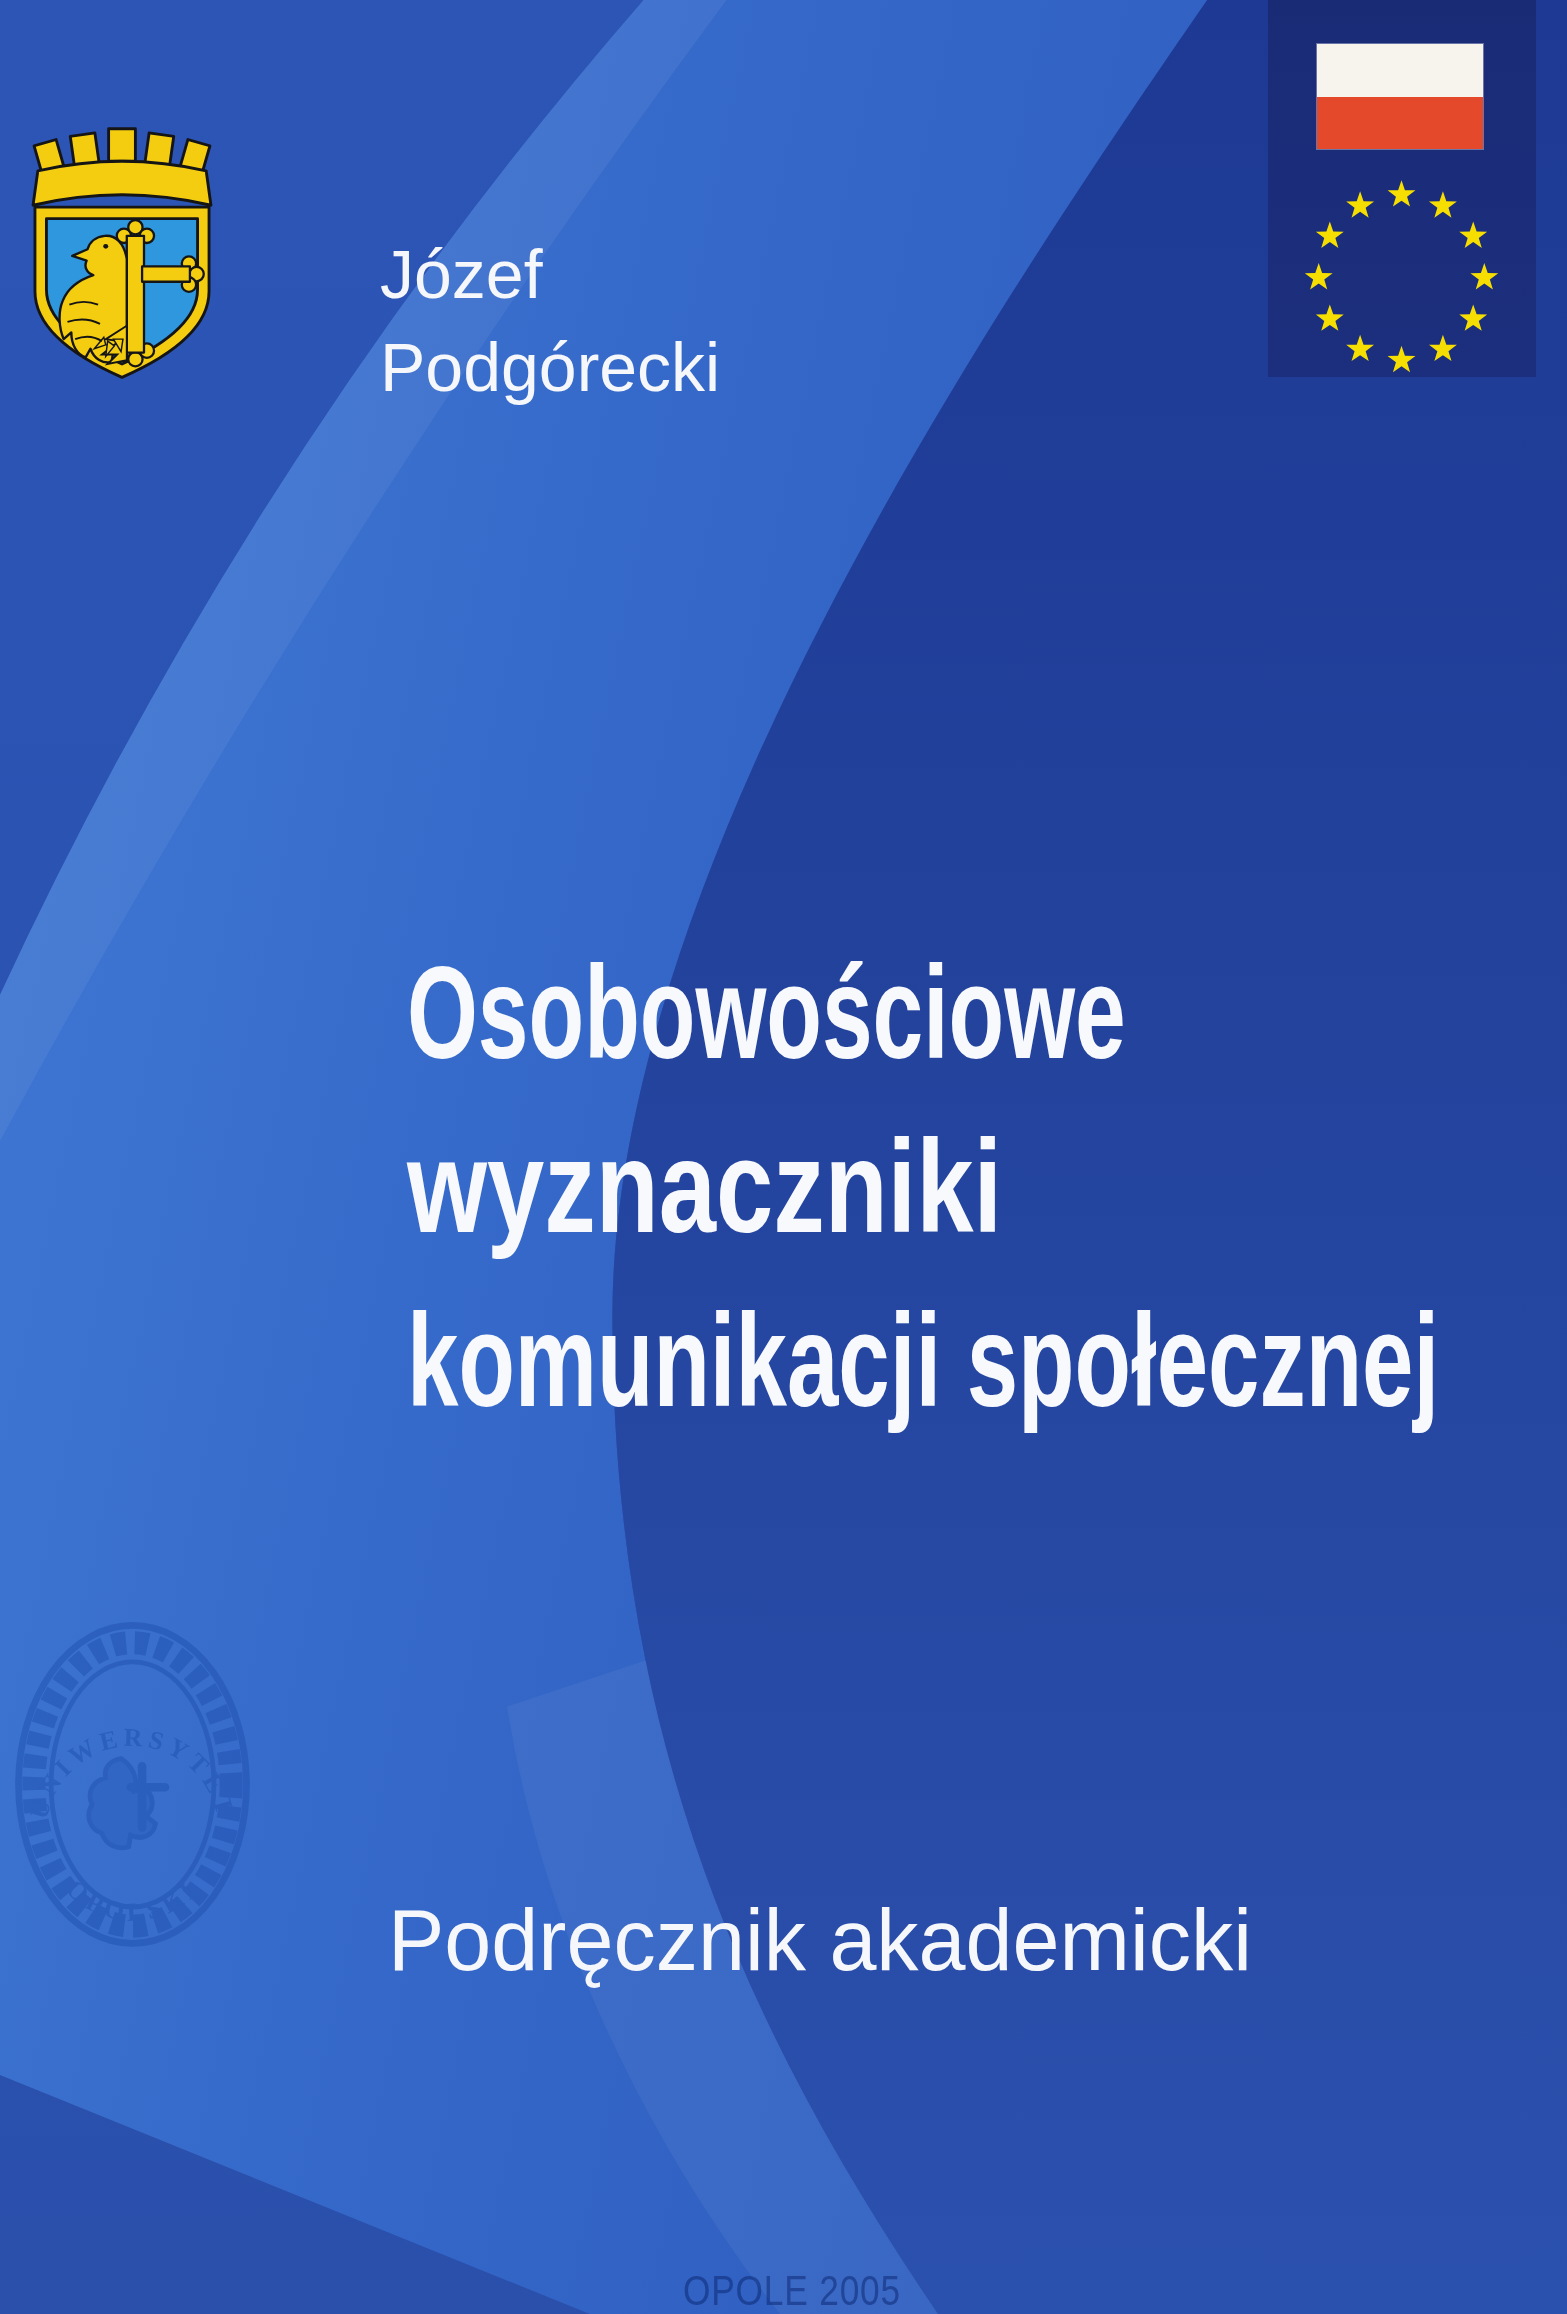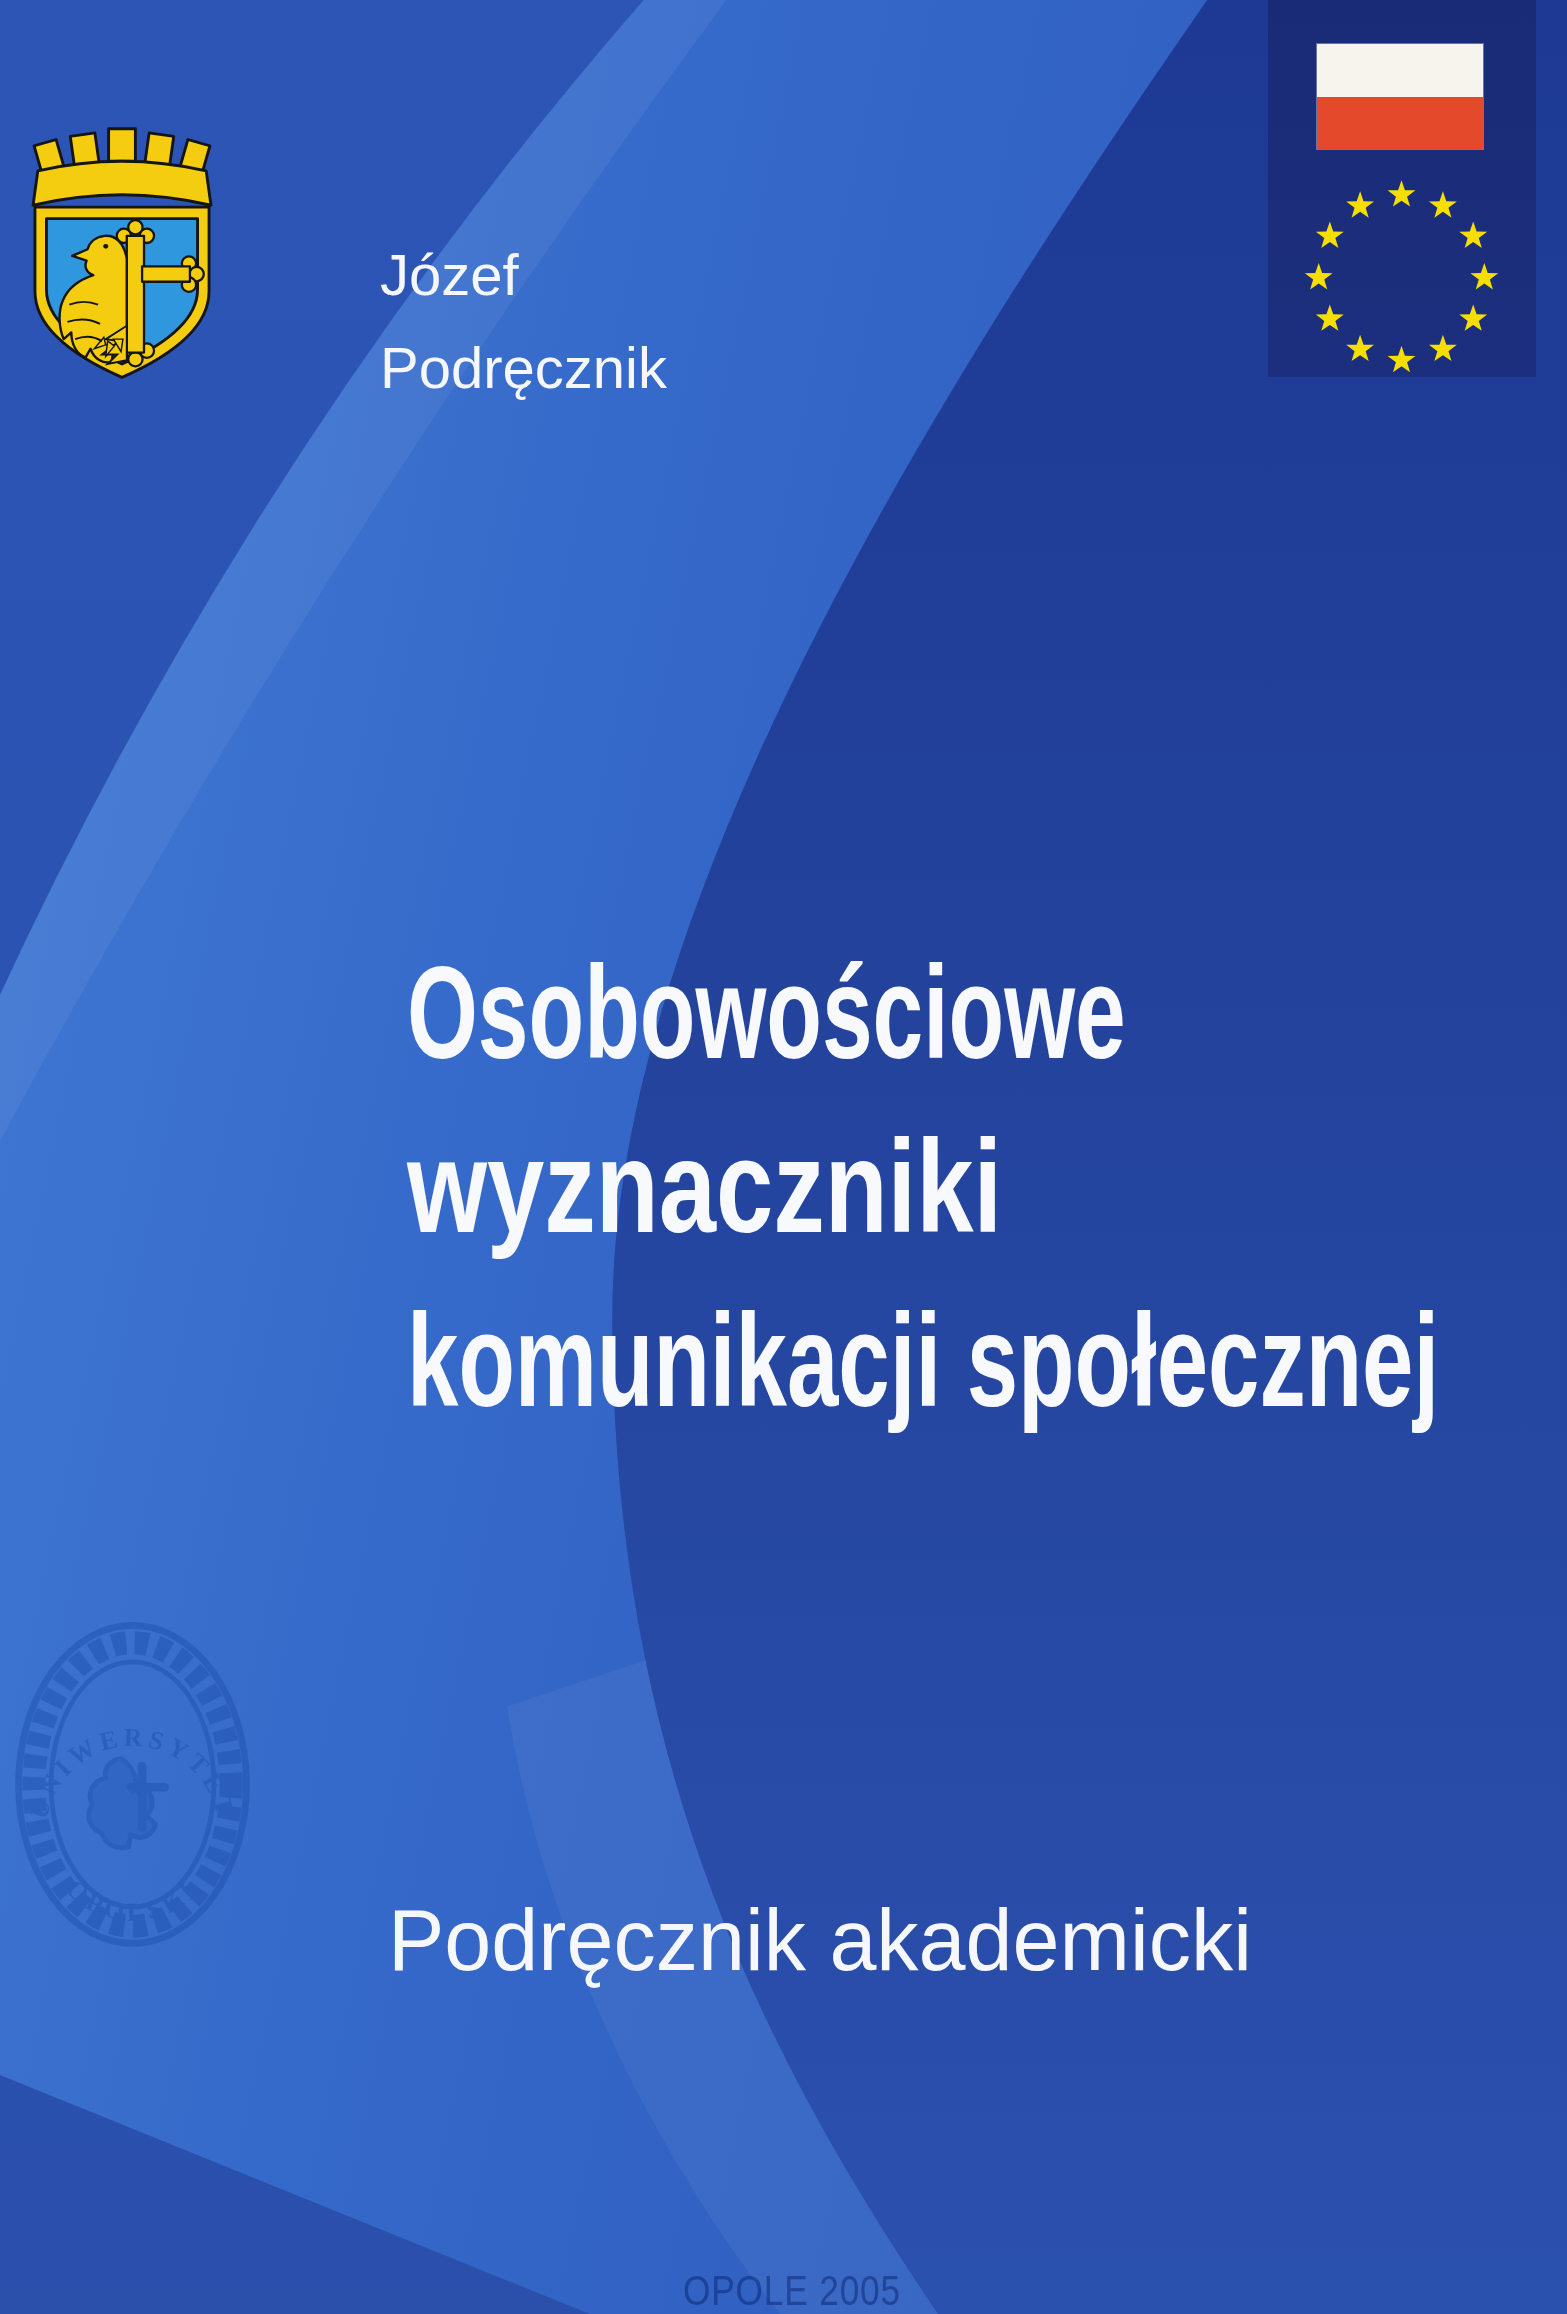--- a/index.html
+++ b/index.html
@@ -3,21 +3,21 @@
 <meta charset="utf-8">
 <style>
   html,body{margin:0;padding:0;background:#111;}
   .page{position:relative;width:1567px;height:2314px;overflow:hidden;
         font-family:"Liberation Sans", sans-serif;}
   .bg{position:absolute;left:0;top:0;width:100%;height:100%;display:block;}
   
   .crest{position:absolute;left:11.7px;top:100px;width:220px;height:287px;}
   
   .author{position:absolute;left:380px;top:228px;color:#f5f7fa;
-          font-size:58px;line-height:93px;font-weight:400;white-space:nowrap;}
+          font-size:68px;line-height:93px;font-weight:400;white-space:nowrap;}
   
   .title{position:absolute;left:407px;top:926px;color:#f7f9fc;}
   .title .line{font-family:"Liberation Sans", sans-serif;font-weight:700;
                font-size:132px;line-height:174px;white-space:nowrap;
                transform-origin:0 50%;}
   .t1{transform:scaleX(0.69);}
   .t2{transform:scaleX(0.78);}
   .t3{transform:scaleX(0.70);}
   
   .subtitle{position:absolute;left:388px;top:1889px;color:#f5f7fa;
@@ -112,21 +112,21 @@
                C 110,271 116,274 120,273 Z"></path>
       <path fill="#f5cd10" stroke="#151515" stroke-width="2" d="M 120,236 L 98,250 L 112,252 L 94,266 L 110,266 L 100,276 L 120,272 Z"></path>
       <path fill="#f5cd10" stroke="#151515" stroke-width="1.5" d="M 96,248 l -10,12 l 12,-4 z M 100,252 l -2,16 l 9,-11 z M 106,250 l 8,13 l 2,-13 z"></path>
       <path fill="none" stroke="#151515" stroke-width="2" d="M 60,214 C 70,210 80,210 90,214 M 58,232 C 70,228 82,229 92,234 M 66,250 C 76,246 86,247 94,252"></path>
       <circle cx="98" cy="153" r="2.6" fill="#151515" stroke="none"></circle>
     </g>
   </svg>
 
   <div class="author">
     <div>Józef</div>
-    <div>Podręcznik</div>
+    <div>Podgórecki</div>
   </div>
 
   <div class="title">
     <div class="line t1">Osobowościowe</div>
     <div class="line t2">wyznaczniki</div>
     <div class="line t3">komunikacji społecznej</div>
   </div>
 
   <svg class="seal" viewBox="0 0 260 350">
     <defs>

